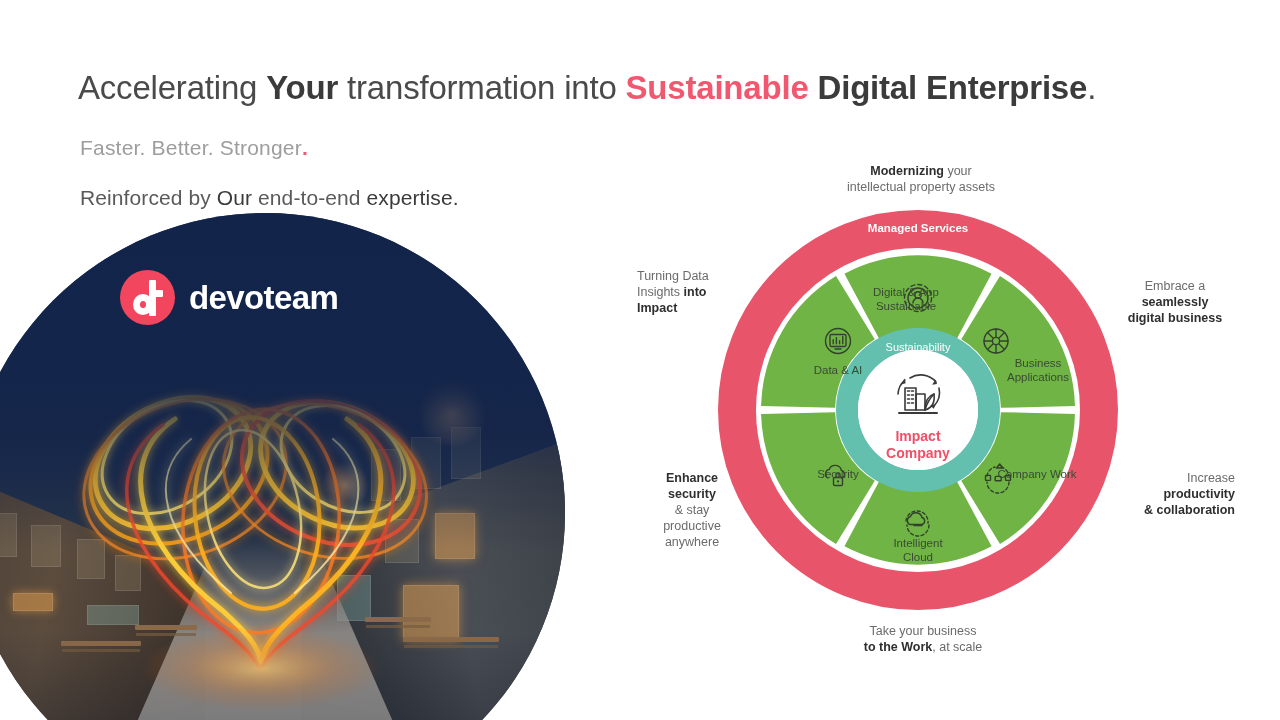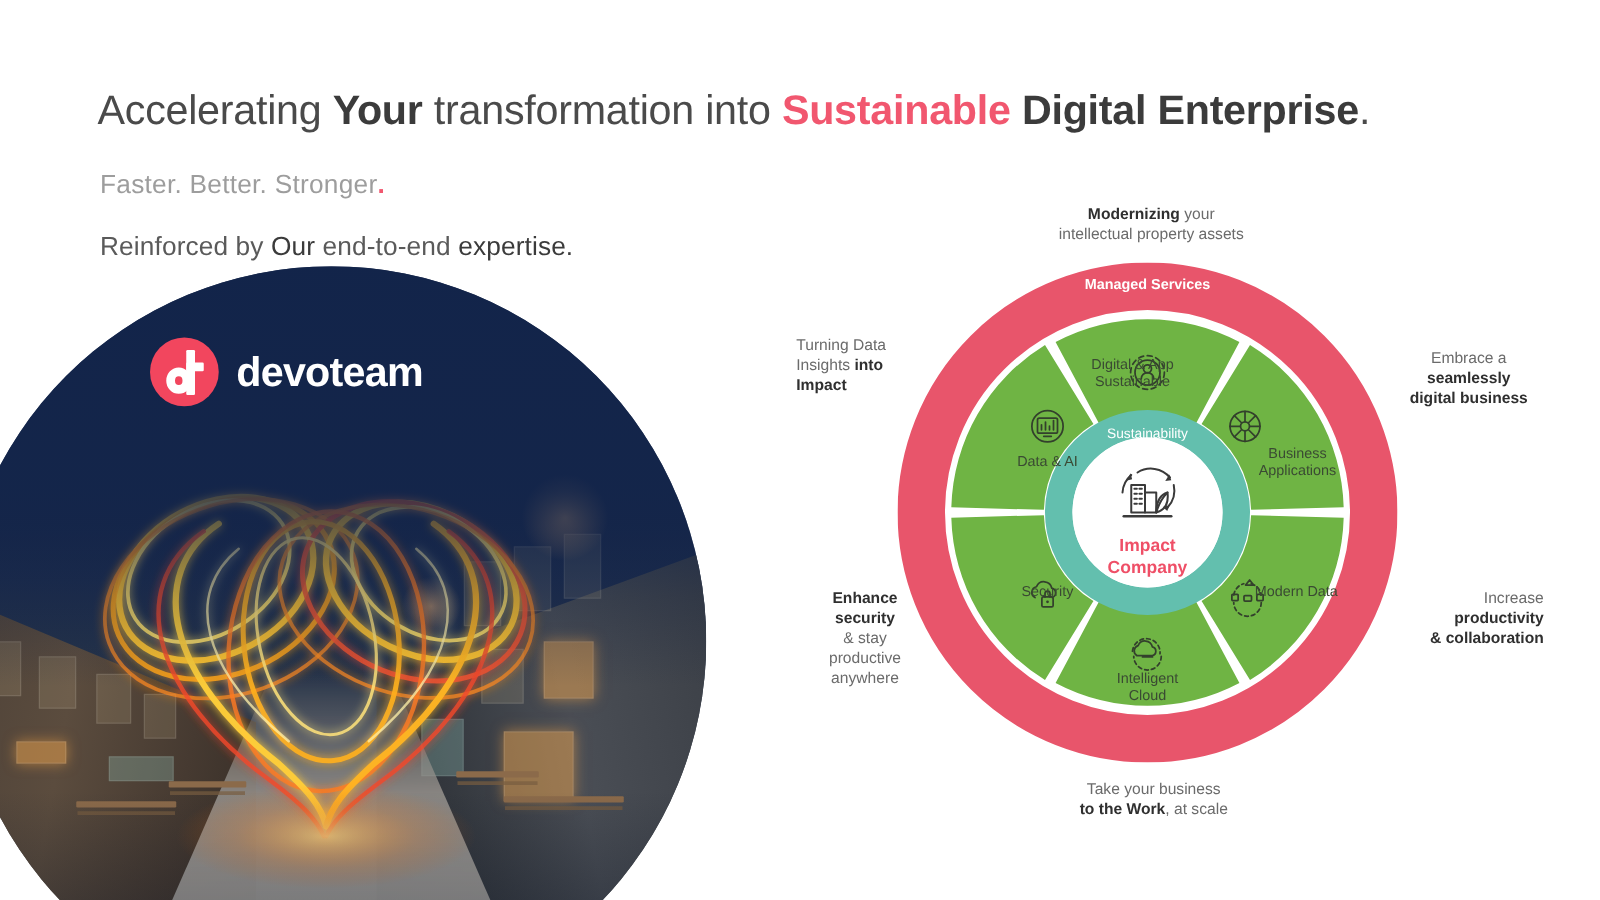--- a/index.html
+++ b/index.html
@@ -344,21 +344,21 @@
   
   <div class="seg-label" style="left:133px; top:76px;">
     <div>Digital &amp; App</div>
     <div>Sustainable</div>
   </div>
   <div class="seg-label" style="left:265px; top:147px;">
     <div>Business</div>
     <div>Applications</div>
   </div>
   <div class="seg-label" style="left:264px; top:258px;">
-    <div>Modern Data</div>
+    <div>Company Work</div>
   </div>
   <div class="seg-label" style="left:145px; top:327px;">
     <div>Intelligent</div>
     <div>Cloud</div>
   </div>
   <div class="seg-label" style="left:65px; top:258px;">
     <div>Security</div>
   </div>
   <div class="seg-label" style="left:65px; top:154px;">
     <div>Data &amp; AI</div>

